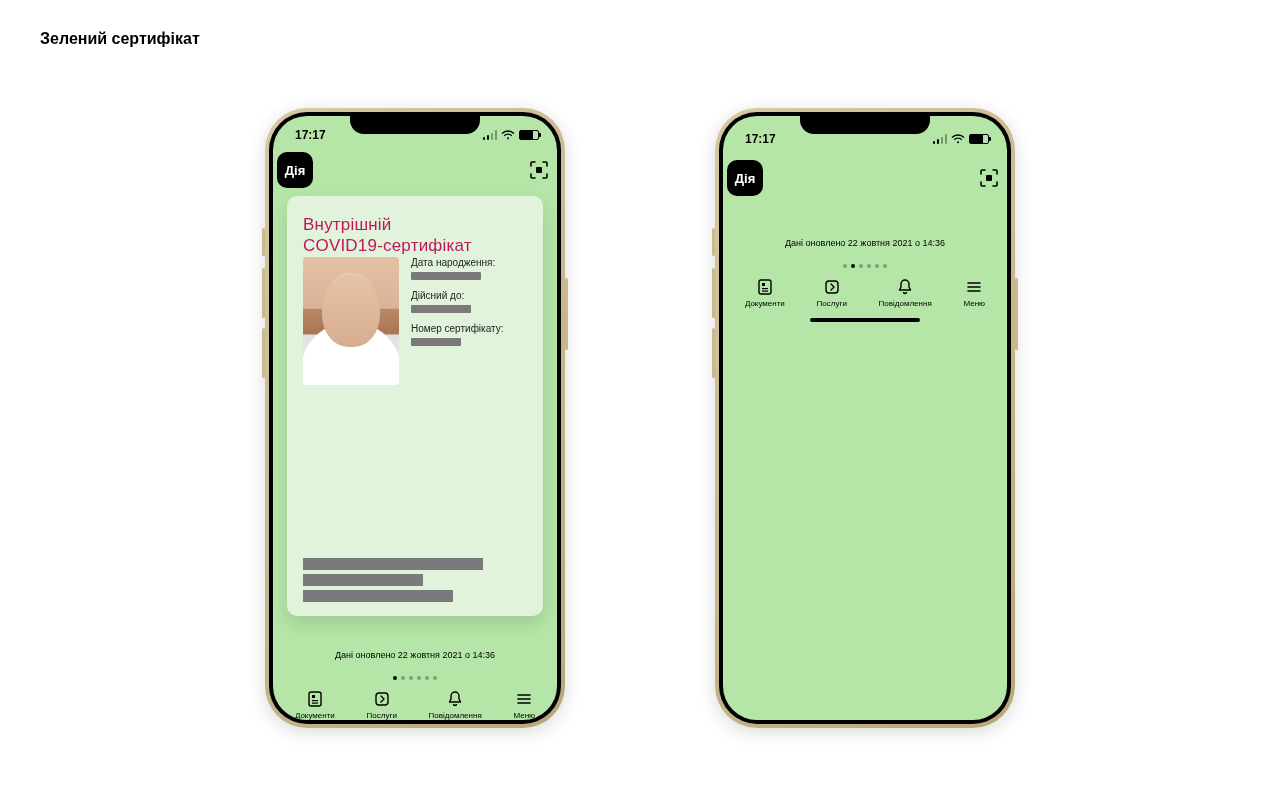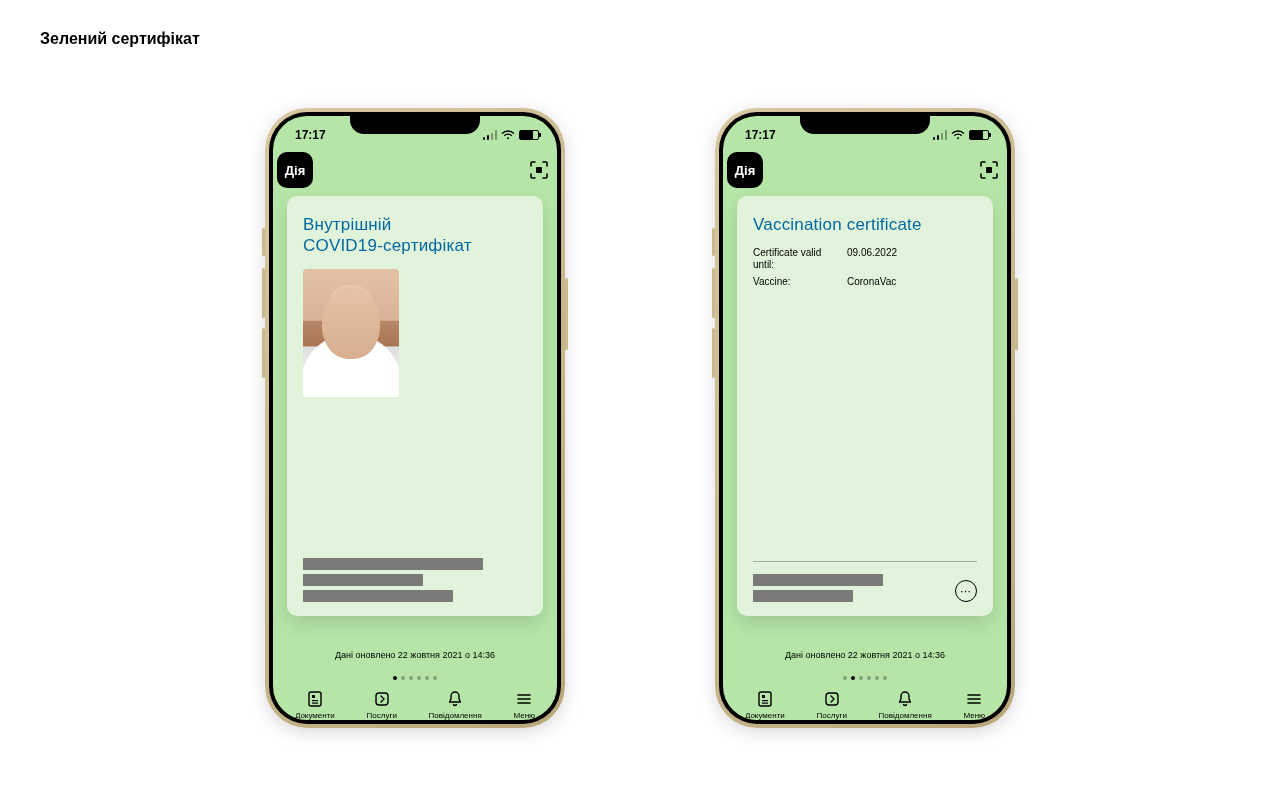--- a/index.html
+++ b/index.html
@@ -102,22 +102,22 @@
   .card-wrap { padding:0 14px; flex:1; }
   .card {
     background:#e1f3da;
     border-radius:10px;
     padding:18px 16px 14px;
     box-shadow: 0 8px 18px rgba(0,0,0,.12);
     height: 420px;
     display:flex; flex-direction:column;
   }
   .card-title {
-    font-size:17px; font-weight:400; color:#0369a1; letter-spacing:.2px;
-    line-height:1.25; margin-bottom:12px;
+    font-size:17px; font-weight:400; color:#be185d; letter-spacing:.2px;
+    line-height:1.25; 
   }
   .card-body-a { display:flex; gap:12px; }
   .photo {
     width:96px; height:128px; border-radius:4px; overflow:hidden;
     background: radial-gradient(circle at 50% 30%, #e8c8b0 0 22%, transparent 23%),
                 radial-gradient(circle at 50% 90%, #fff 0 40%, transparent 41%),
                 linear-gradient(#e4c1a6,#d9b397 40%, #b88868 41%, #a97554 60%, #e0e0e0 61%, #f5f5f5);
     position:relative;
   }
   .photo .face-shape{
@@ -221,20 +221,34 @@
           <div class="card">
             <div class="card-title">
               <span>Внутрішній</span><br>
               <span>COVID19-сертифікат</span>
             </div>
             <div class="card-body-a">
               <div class="photo">
                 <div class="hair"></div>
                   <div class="face-shape"></div>
               </div>
+              <div style="flex:1;">
+                <div class="field">
+                  <div class="label">Дата народження:</div>
+                  <div class="redact w70"></div>
+                </div>
+                <div class="field">
+                  <div class="label">Дійсний до:</div>
+                  <div class="redact w60"></div>
+                </div>
+                <div class="field">
+                  <div class="label">Номер сертифікату:</div>
+                  <div class="redact w50"></div>
+                </div>
+              </div>
             </div>
             <div class="redact-block">
               <div class="r r1"></div>
                 <div class="r r2"></div>
                 <div class="r r3"></div>
             </div>
           </div>
         </div>
 
         <div class="updated">Дані оновлено 22 жовтня 2021 о 14:36</div>
@@ -308,40 +322,20 @@
         <div class="app-head">
           <div class="logo">Дія</div>
           <div class="qr-btn">
             <svg width="20" height="20" viewBox="0 0 20 20" fill="none">
               <path d="M2 6V3a1 1 0 011-1h3M14 2h3a1 1 0 011 1v3M18 14v3a1 1 0 01-1 1h-3M6 18H3a1 1 0 01-1-1v-3" stroke="#000" stroke-width="1.6" stroke-linecap="round"></path>
               <rect x="7" y="7" width="6" height="6" rx="1" fill="#000"></rect>
             </svg>
           </div>
         </div>
 
-        <div class="card-wrap">
-          <div class="card card-b">
-            <div class="card-title">Vaccination certificate</div>
-            <div class="kv">
-              <div class="k">Certificate valid until:</div>
-              <div class="v">09.06.2022</div>
-            </div>
-            <div class="kv">
-              <div class="k">Vaccine:</div>
-              <div class="v">CoronaVac</div>
-            </div>
-            <div class="card-b-bottom">
-              <div class="redact-block">
-                <div class="r" style="width:130px;"></div>
-                <div class="r" style="width:100px;"></div>
-              </div>
-              <div class="more-btn">⋯</div>
-            </div>
-          </div>
-        </div>
 
         <div class="updated">Дані оновлено 22 жовтня 2021 о 14:36</div>
         <div class="dots">
           <span></span><span class="active"></span><span></span><span></span><span></span><span></span>
         </div>
 
         <div class="tabbar">
           <div class="tab">
             <svg width="18" height="18" viewBox="0 0 18 18">
                 <rect x="3" y="2" width="12" height="14" rx="2" stroke="#000" stroke-width="1.4" fill="none"></rect>

